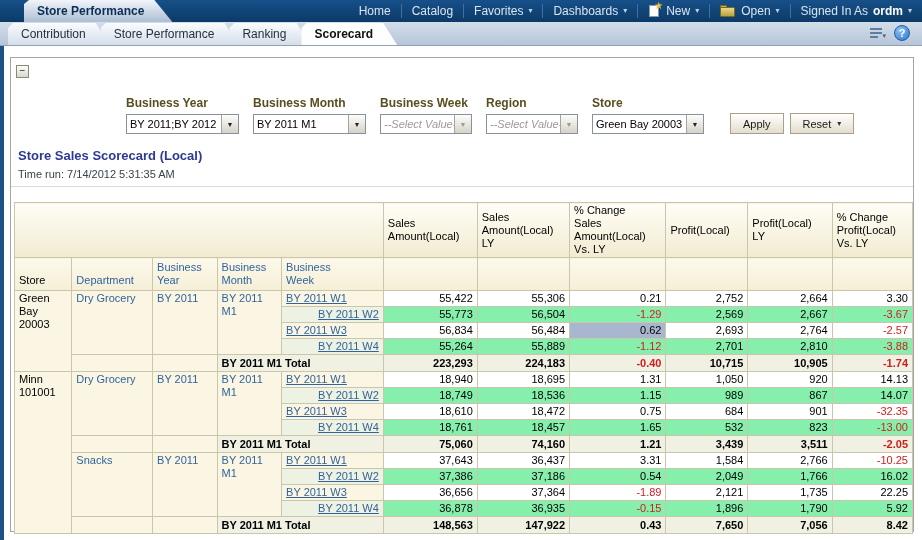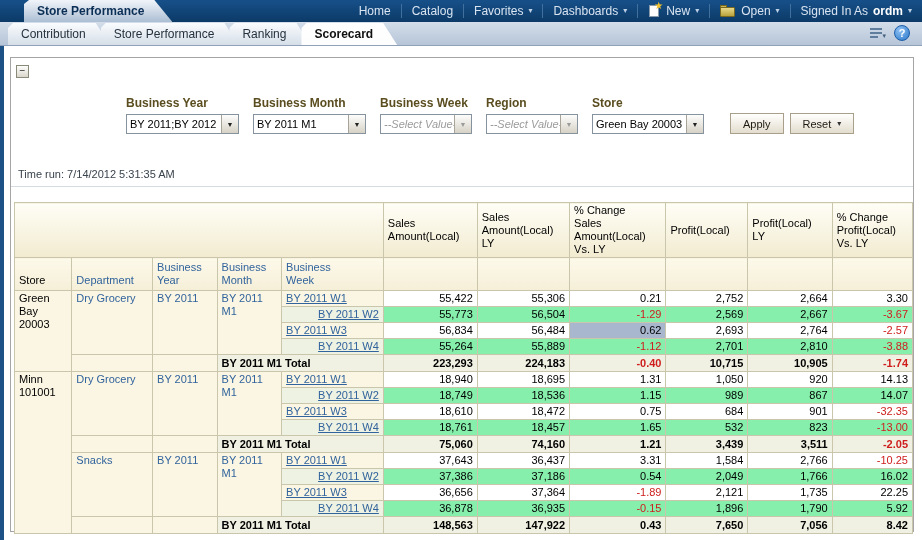--- a/index.html
+++ b/index.html
@@ -215,20 +215,21 @@
         <span class="cbtn">▼</span>
       </div>
     </div>
     <button class="btn btn-apply">Apply</button>
     <button class="btn btn-reset">
       <span>Reset</span>
       <span class="chevd">▾</span>
     </button>
   </div>
 
+  <div class="rtitle">Store Sales Scorecard (Local)</div>
   <div class="rtime">Time run: 7/14/2012 5:31:35 AM</div>
   <div class="rdivider"></div>
 
   <table class="pivot">
     <colgroup>
       <col style="width:60px">
         <col style="width:84px">
         <col style="width:67px">
       <col style="width:67px">
         <col style="width:68px">

